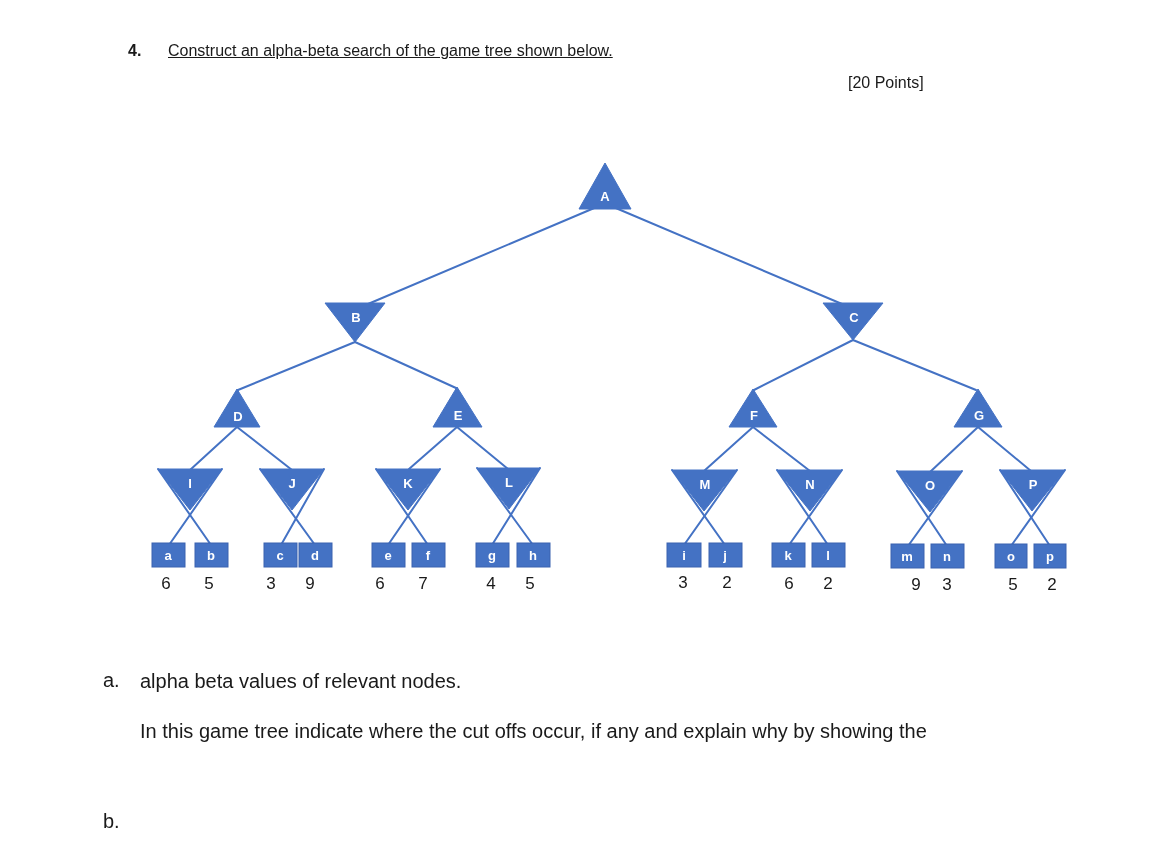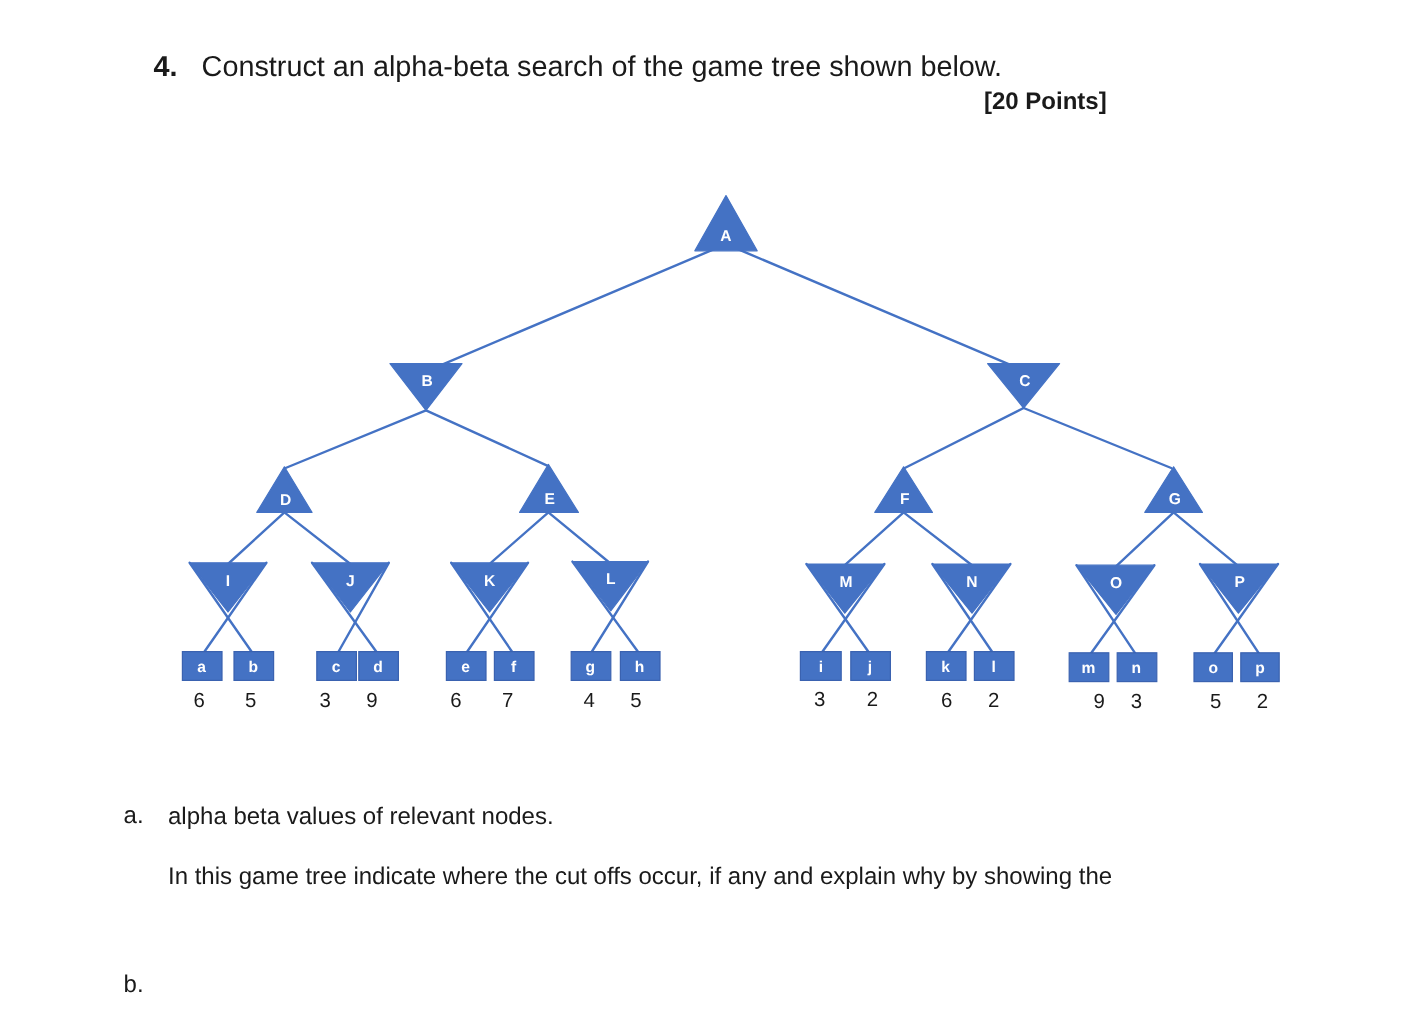--- a/index.html
+++ b/index.html
@@ -1,22 +1,22 @@
 <!DOCTYPE html>
 <html><head>
 <meta charset="utf-8">
 <style>
   html,body { margin:0; padding:0; background:#ffffff; }
   .page {
     position:relative; width:1173px; height:858px; background:#ffffff;
     font-family:"Liberation Sans", sans-serif; color:#1a1a1a; overflow:hidden;
   }
-  .q-header { position:absolute; top:42px; left:128px; font-size:24px; white-space:nowrap; }
+  .q-header { position:absolute; top:42px; left:128px; font-size:16px; white-space:nowrap;text-decoration:underline; }
   .q-num { display:inline-block; min-width:40px; font-weight:bold; }
-  .points { position:absolute; top:74px; left:820px; font-size:20px; font-weight:bold; white-space:nowrap; }
+  .points { position:absolute; top:74px; left:848px; font-size:16px; font-weight:normal; white-space:nowrap; }
 
   .tree-svg { position:absolute; top:0; left:0; }
   .edge { stroke:#4472C4; stroke-width:2; fill:none; stroke-linecap:round; }
   .shape { fill:#4472C4; stroke:#4472C4; stroke-width:1; stroke-linejoin:round; }
   .leaf-rect { fill:#4472C4; stroke:#3a62b0; stroke-width:1; }
   .node-label { fill:#ffffff; font-size:13px; font-weight:bold; text-anchor:middle;
                 font-family:"Liberation Sans", sans-serif; }
   .leaf-label { fill:#ffffff; font-size:13px; font-weight:bold; text-anchor:middle;
                 font-family:"Liberation Sans", sans-serif; }
   .leaf-value { fill:#1a1a1a; font-size:17px; text-anchor:middle;

